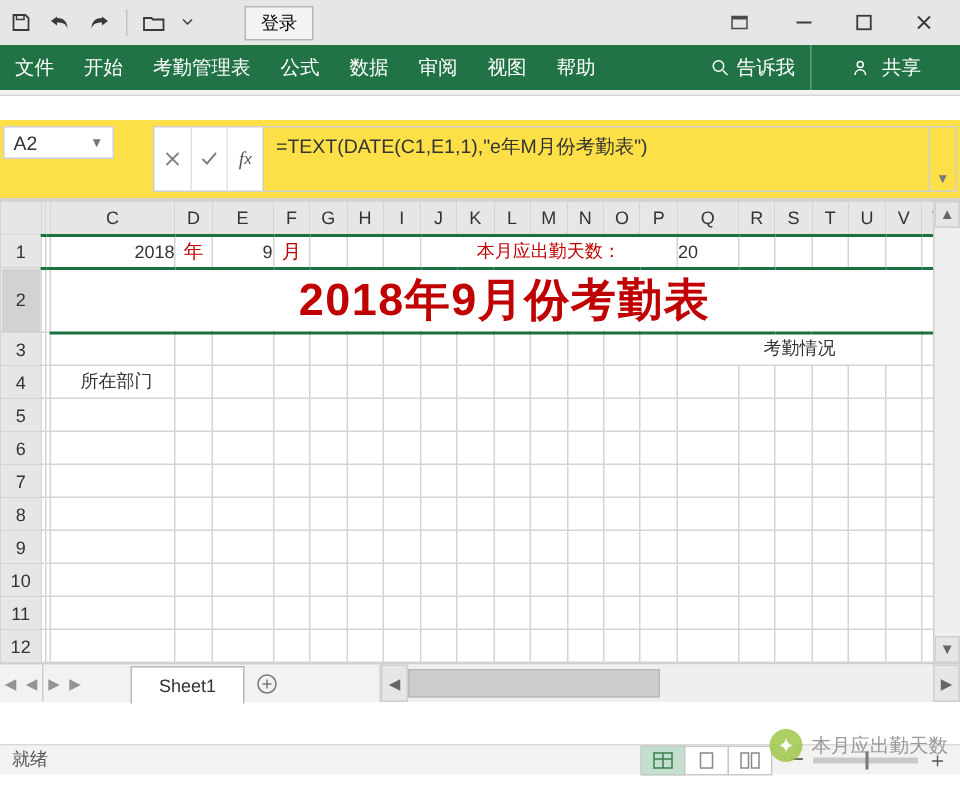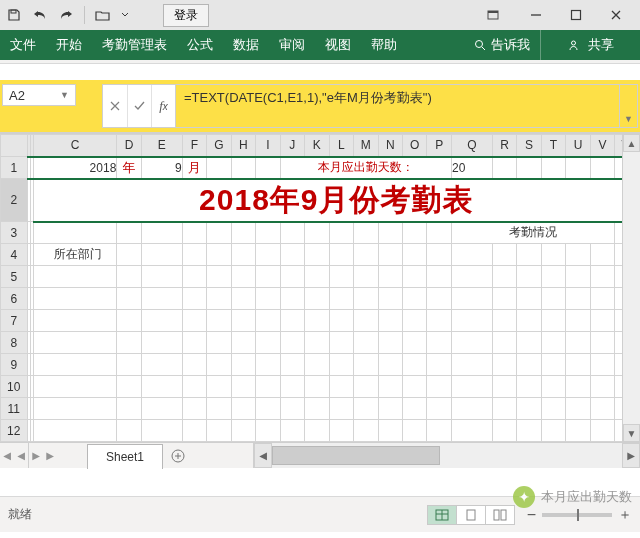--- a/index.html
+++ b/index.html
@@ -54,21 +54,21 @@
   .stab{background:#fff;border:1px solid #b7b7b7;border-bottom:none;padding:0 18px;display:flex;align-items:center;font-size:12px;position:relative;top:1px;}
   .addtab{width:30px;display:flex;align-items:center;justify-content:center;color:#5a5a5a;}
   .hscroll{flex:1;display:flex;align-items:center;background:#efefef;border-left:1px solid #cfcfcf;}
   .hscroll .arrow{width:18px;height:100%;display:flex;align-items:center;justify-content:center;color:#666;background:#e6e6e6;border:1px solid #cfcfcf;font-size:10px;}
   .hscroll .track{flex:1;height:100%;position:relative;}
   .hscroll .thumb{position:absolute;left:0;top:3px;bottom:3px;width:48%;background:#cdcdcd;border:1px solid #b8b8b8;}
   .vscroll{width:18px;background:#efefef;border-left:1px solid #cfcfcf;display:flex;flex-direction:column;}
   .vscroll .arrow{height:18px;display:flex;align-items:center;justify-content:center;color:#666;background:#e6e6e6;border:1px solid #cfcfcf;font-size:10px;}
   .vscroll .track{flex:1;position:relative;}
   
-  .status{height:36px;background:#f3f2f1;border-top:1px solid #d9d9d9;display:flex;align-items:center;padding:0 8px;font-size:12px;color:#555;gap:12px;}
+  .status{height:20px;background:#f3f2f1;border-top:1px solid #d9d9d9;display:flex;align-items:center;padding:0 8px;font-size:12px;color:#555;gap:12px;}
   .status .views{margin-left:auto;display:flex;gap:0;}
   .status .vbtn{width:30px;height:20px;border:1px solid #c9c9c9;display:flex;align-items:center;justify-content:center;background:#fff;margin-left:-1px;}
   .status .vbtn.active{background:#c3e0cf;}
   .status .zoom{display:flex;align-items:center;gap:6px;}
   .status .zline{width:70px;height:4px;background:#c9c9c9;position:relative;}
   .status .zline::after{content:"";position:absolute;left:50%;top:-4px;width:2px;height:12px;background:#777;}
   .watermark{position:absolute;right:8px;bottom:30px;display:flex;align-items:center;gap:6px;color:#888;font-size:13px;opacity:.85;pointer-events:none;}
   .watermark .wicon{width:22px;height:22px;border-radius:50%;background:#9fc84a;display:flex;align-items:center;justify-content:center;color:#fff;font-size:14px;}
   .gridbody{display:flex;}
 </style>

